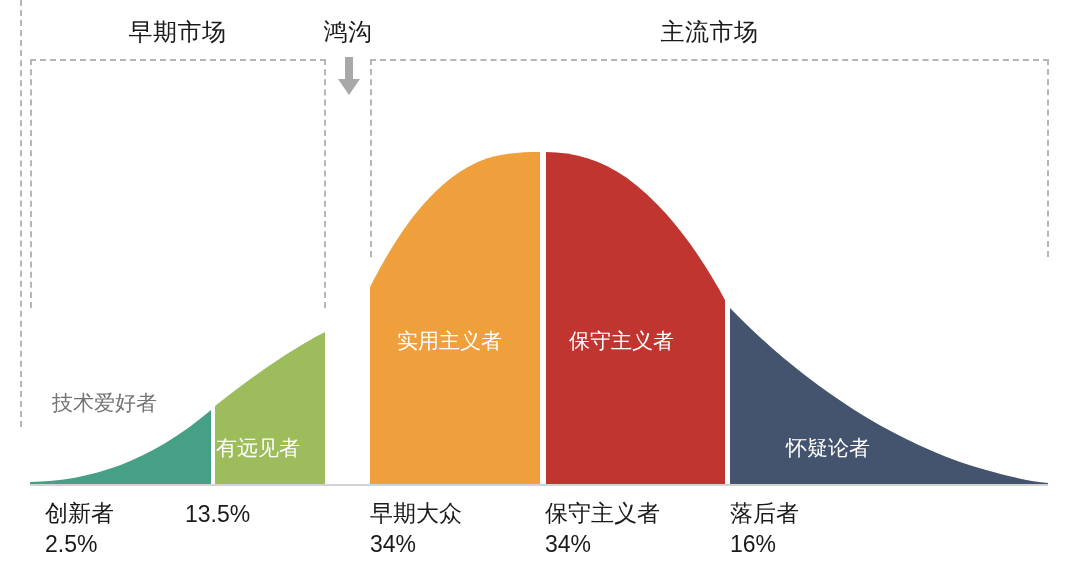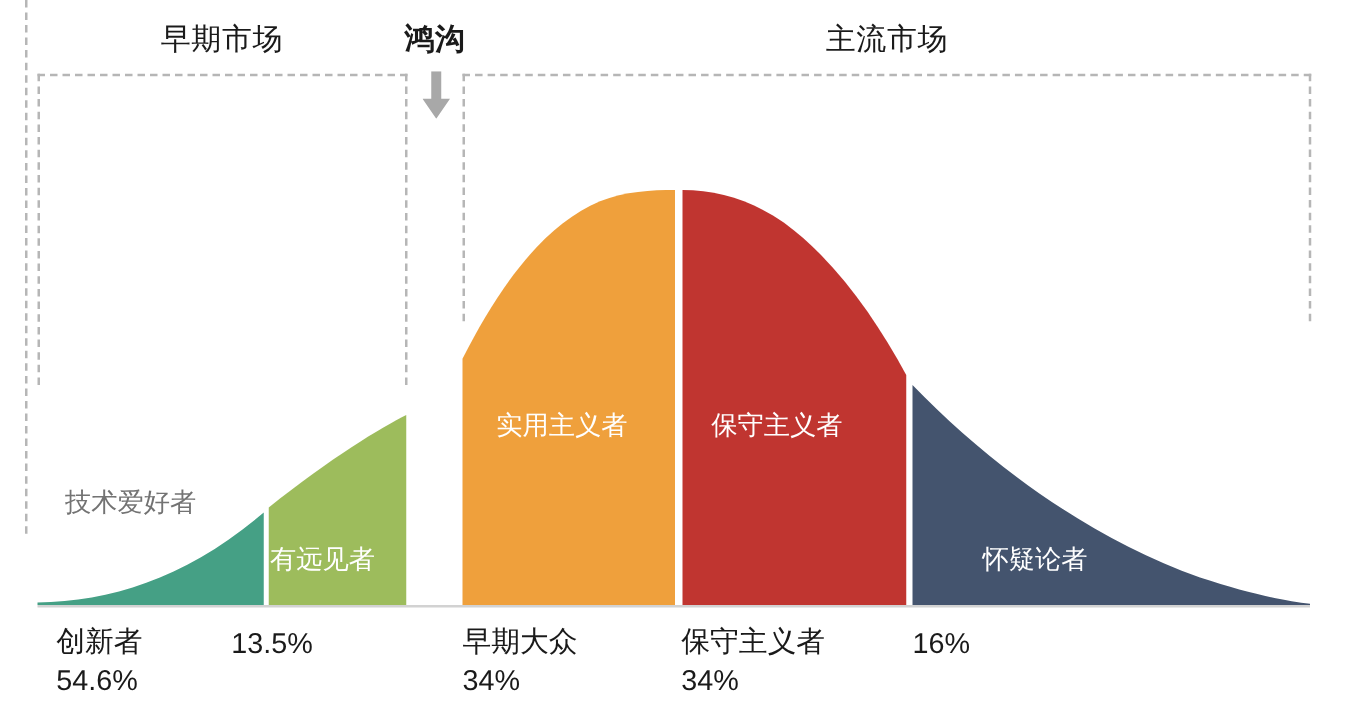--- a/index.html
+++ b/index.html
@@ -23,21 +23,21 @@
   .hdr {
     position: absolute;
     font-size: 24px;
     line-height: 1;
     color: #1a1a1a;
     white-space: nowrap;
     text-align: center;
     letter-spacing: 0.5px;
   }
   #hdr-early  { left: 30px;  top: 20px; width: 295px; }
-  #hdr-chasm  { left: 296px; top: 20px; width: 104px; font-weight: bold; }
+  #hdr-chasm  { left: 296px; top: 20px; width: 104px; }
   #hdr-main   { left: 371px; top: 20px; width: 677px; }
 
   .dashbox {
     position: absolute;
     border: 2px dashed #b6b6b6;
     box-sizing: border-box;
   }
   #box-early {
     left: 30px; top: 59px;
     width: 296px; height: 249px;
@@ -144,31 +144,32 @@
   <div class="inlabel white" id="lbl-vision">有远见者</div>
   <div class="inlabel white" id="lbl-pragma">实用主义者</div>
   <div class="inlabel white" id="lbl-conserv">保守主义者</div>
   <div class="inlabel white" id="lbl-skeptic">怀疑论者</div>
 
   <div id="baseline"></div>
 
   <div id="footrow">
     <div class="foot" id="foot-0">
       <div class="name">创新者</div>
-      <div class="pct">54.6%</div>
+      <div class="pct">2.5%</div>
     </div>
     <div class="foot" id="foot-1">
       <div class="pct">13.5%</div>
     </div>
     <div class="foot" id="foot-2">
       <div class="name">早期大众</div>
       <div class="pct">34%</div>
     </div>
     <div class="foot" id="foot-3">
       <div class="name">保守主义者</div>
       <div class="pct">34%</div>
     </div>
     <div class="foot" id="foot-4">
+      <div class="name">落后者</div>
       <div class="pct">16%</div>
     </div>
   </div>
 
 </div>
 
 </body></html>

